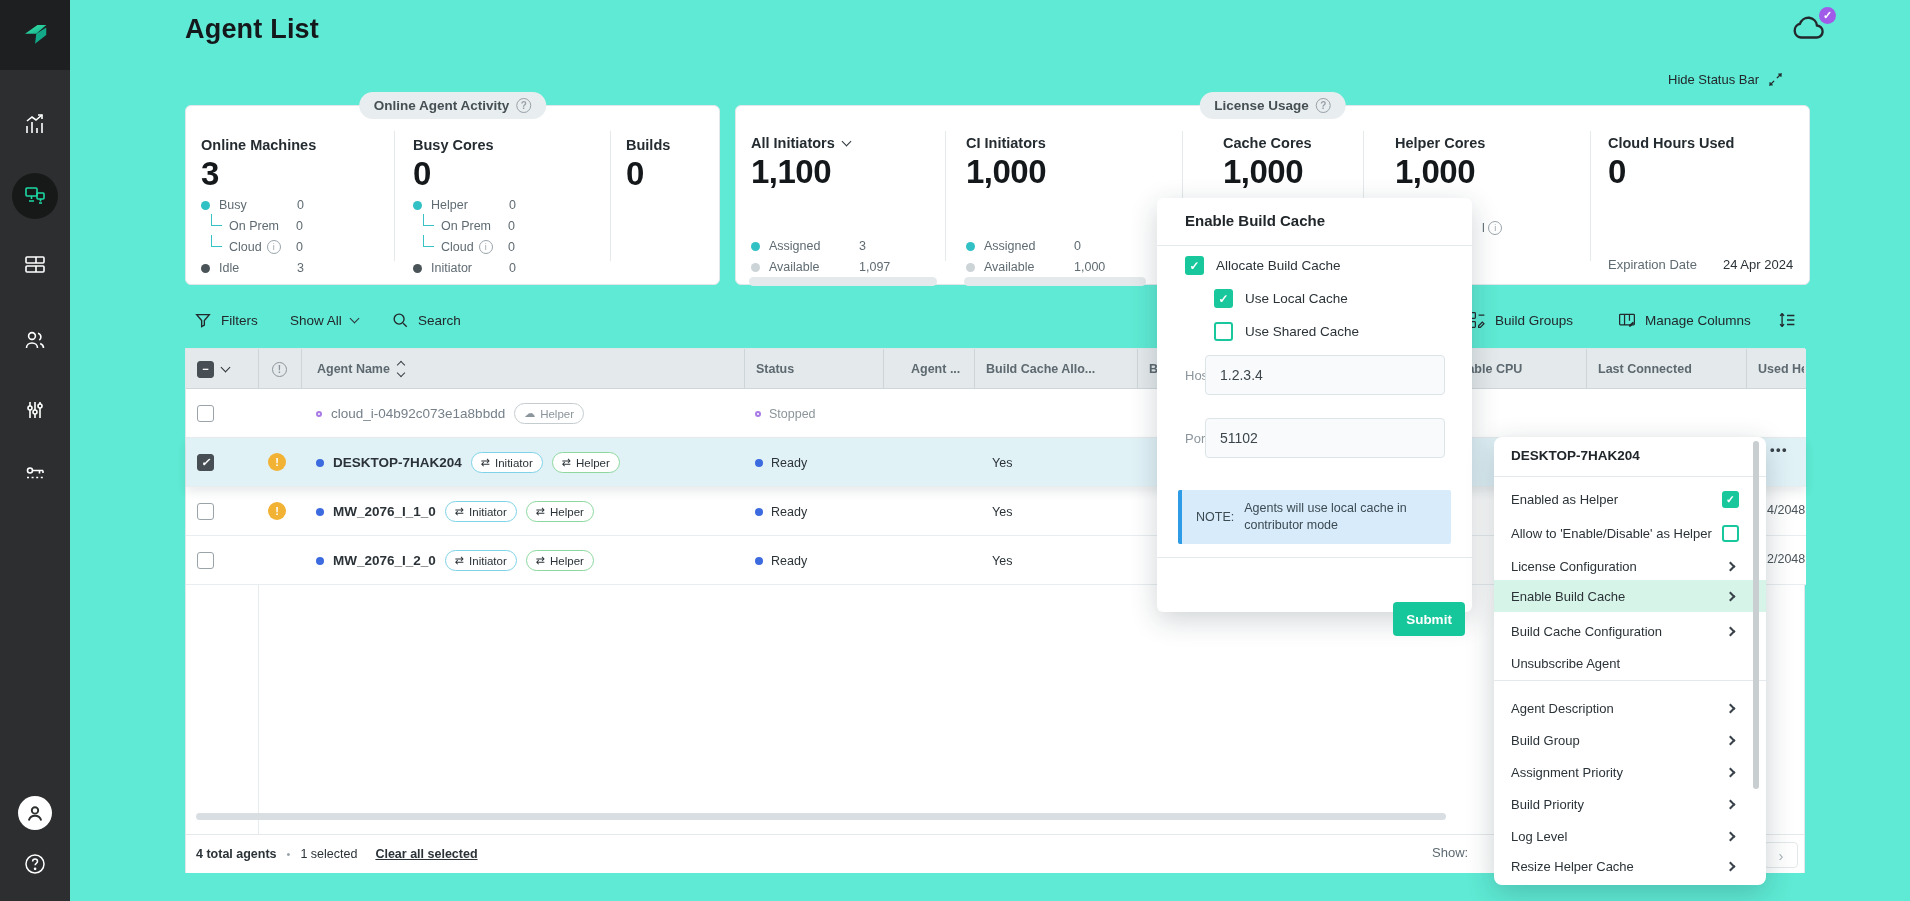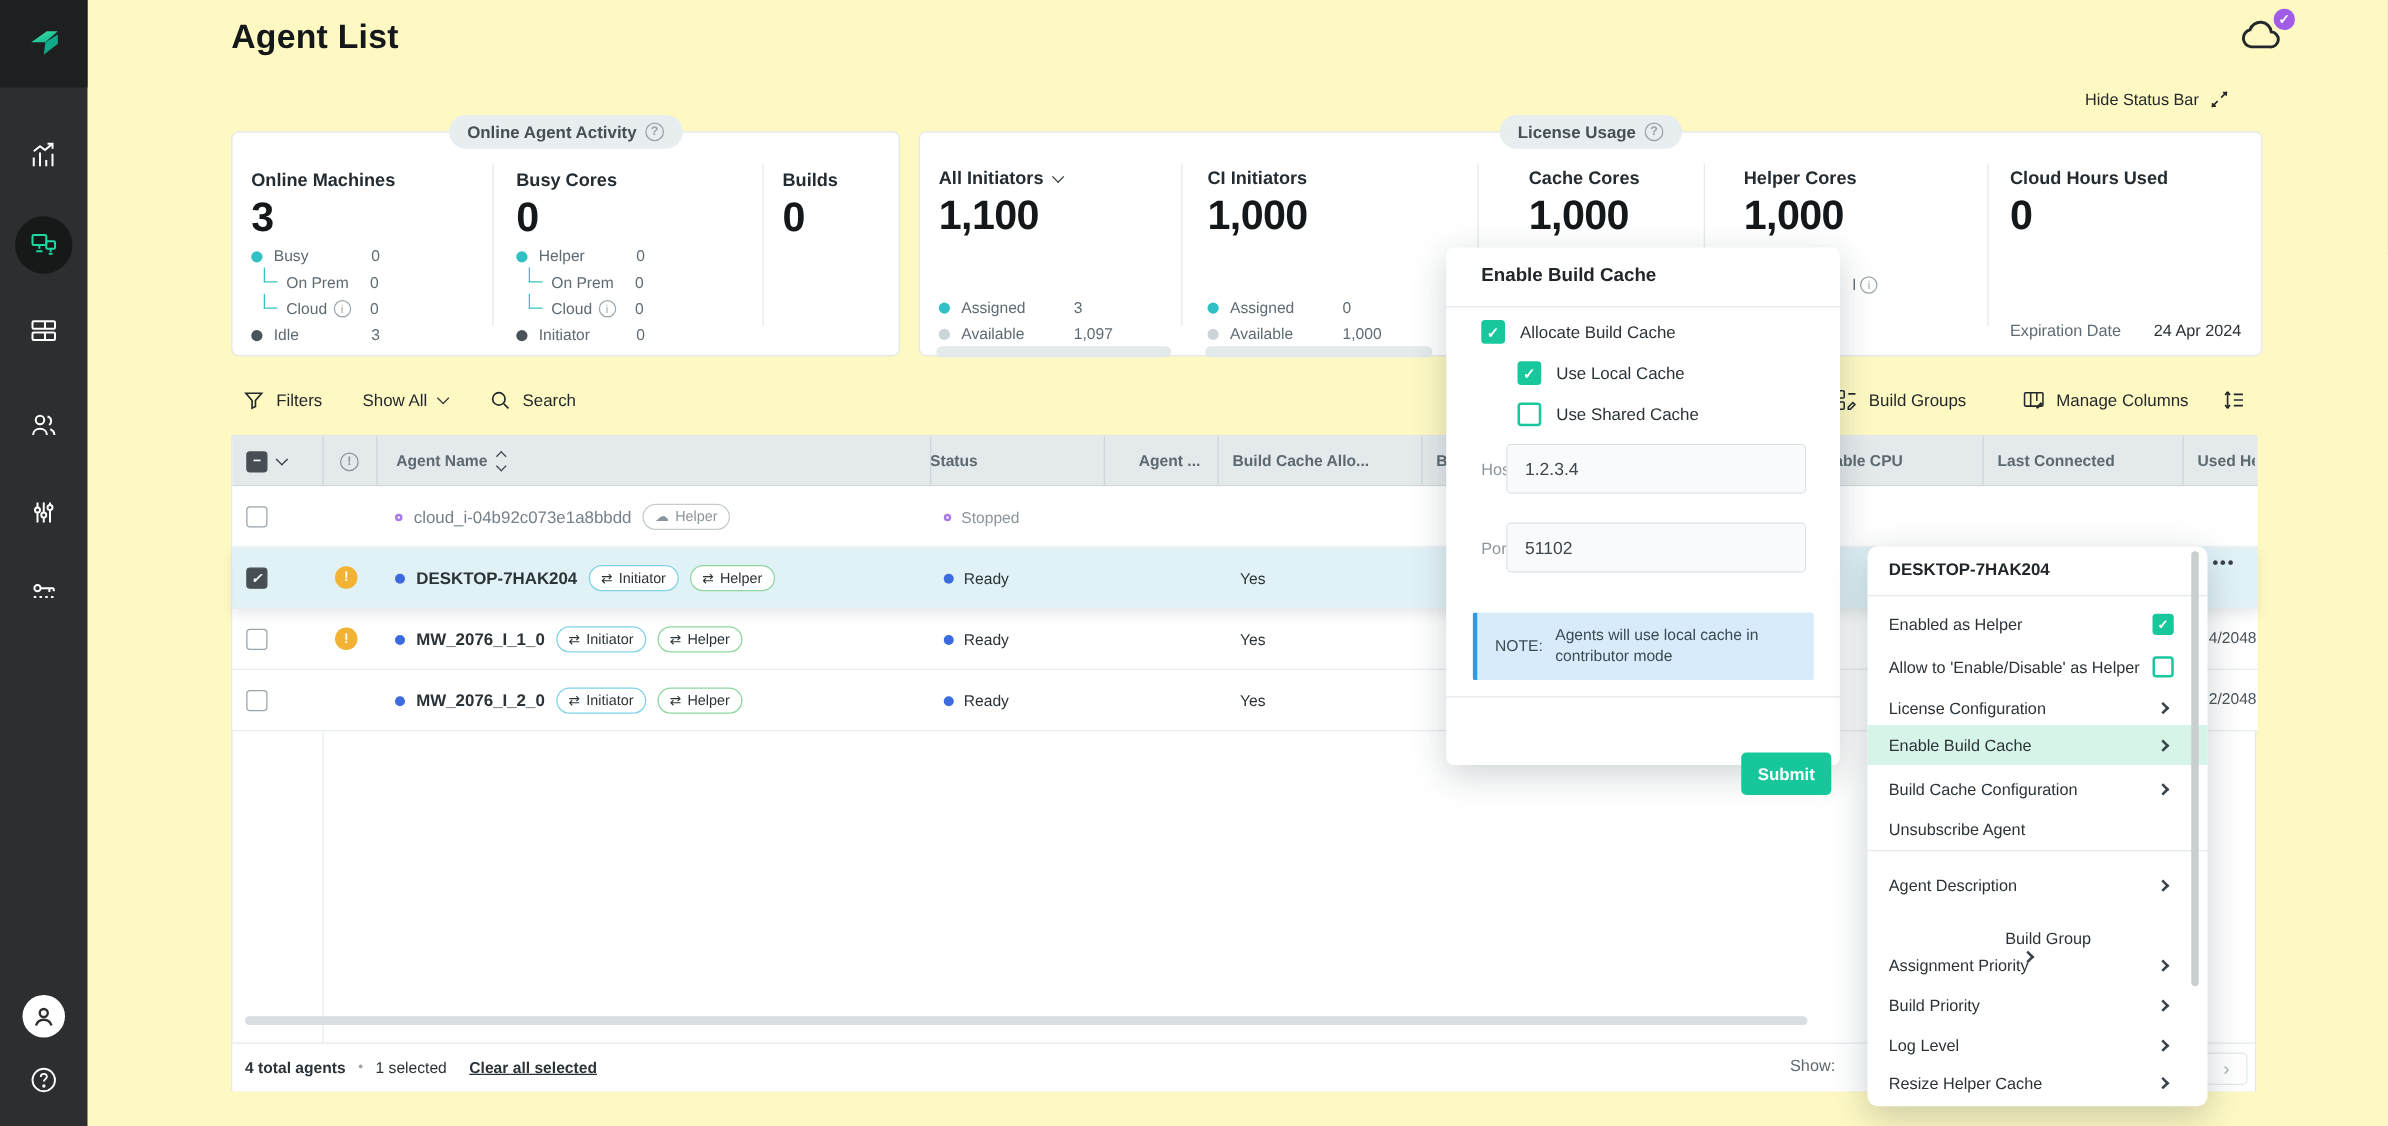--- a/index.html
+++ b/index.html
@@ -1,17 +1,17 @@
 <!DOCTYPE html>
 <html><head>
 <meta charset="utf-8">
 <style>
   * { margin:0; padding:0; box-sizing:border-box; }
   html,body { background:#dfe5e8; }
-  .page { position:relative; width:1910px; height:901px; background:#fef9c3;
+  .page { position:relative; width:1910px; height:901px; background:#5eead4;
           font-family:"Liberation Sans", sans-serif; overflow:hidden; color:#2b3338; }
 
   
   .sidebar { position:absolute; left:0; top:0; width:70px; height:901px; background:#2c2e2f; z-index:10; }
   .logo-block { width:70px; height:70px; background:#1d1f20; display:flex; align-items:center; justify-content:center; }
   .snav { position:absolute; left:0; width:70px; display:flex; justify-content:center; }
   .snav svg { width:24px; height:24px; }
   .active-circle { width:46px; height:46px; border-radius:50%; background:#171919; display:flex; align-items:center; justify-content:center; }
   .acct-circle { width:34px; height:34px; border-radius:50%; background:#fff; display:flex; align-items:center; justify-content:center; }
 
@@ -398,21 +398,21 @@
     <div class="th" style="left:72px; width:43px; justify-content:center;">
       <span class="qcirc" style="border-color:#8b959b; color:#8b959b;">!</span>
     </div>
     <div class="th" style="left:115px; width:443px; padding-left:16px;">
       <span>Agent Name</span>
       <span class="sortg">
           <i class="sc up"></i>
           <i class="sc dn"></i>
         </span>
     </div>
-    <div class="th" style="left:558px; width:139px; padding-left:0;">
+    <div class="th" style="left:558px; width:139px; padding-left:12px;">
       <span>Status</span>
     </div>
     <div class="th" style="left:697px; width:91px; padding-left:28px;">
       <span>Agent ...</span>
     </div>
     <div class="th" style="left:788px; width:163px; padding-left:12px;">
       <span>Build Cache Allo...</span>
     </div>
     <div class="th" style="left:951px; width:274px; padding-left:12px;">
       <span>B</span>
@@ -627,21 +627,21 @@
       <span>Unsubscribe Agent</span>
     </div>
 
     <div class="mdiv" style="top:243px;"></div>
 
     <div class="mi" style="top:258px;">
       <span>Agent Description</span>
         <span class="sp"></span>
       <span class="arr"></span>
     </div>
-    <div class="mi" style="top:306px;flex-direction:column;">
+    <div class="mi" style="top:290px;">
       <span>Build Group</span>
         <span class="sp"></span>
       <span class="arr"></span>
     </div>
     <div class="mi" style="top:322px;">
       <span>Assignment Priority</span>
         <span class="sp"></span>
       <span class="arr"></span>
     </div>
     <div class="mi" style="top:354px;justify-content:flex-end;">

